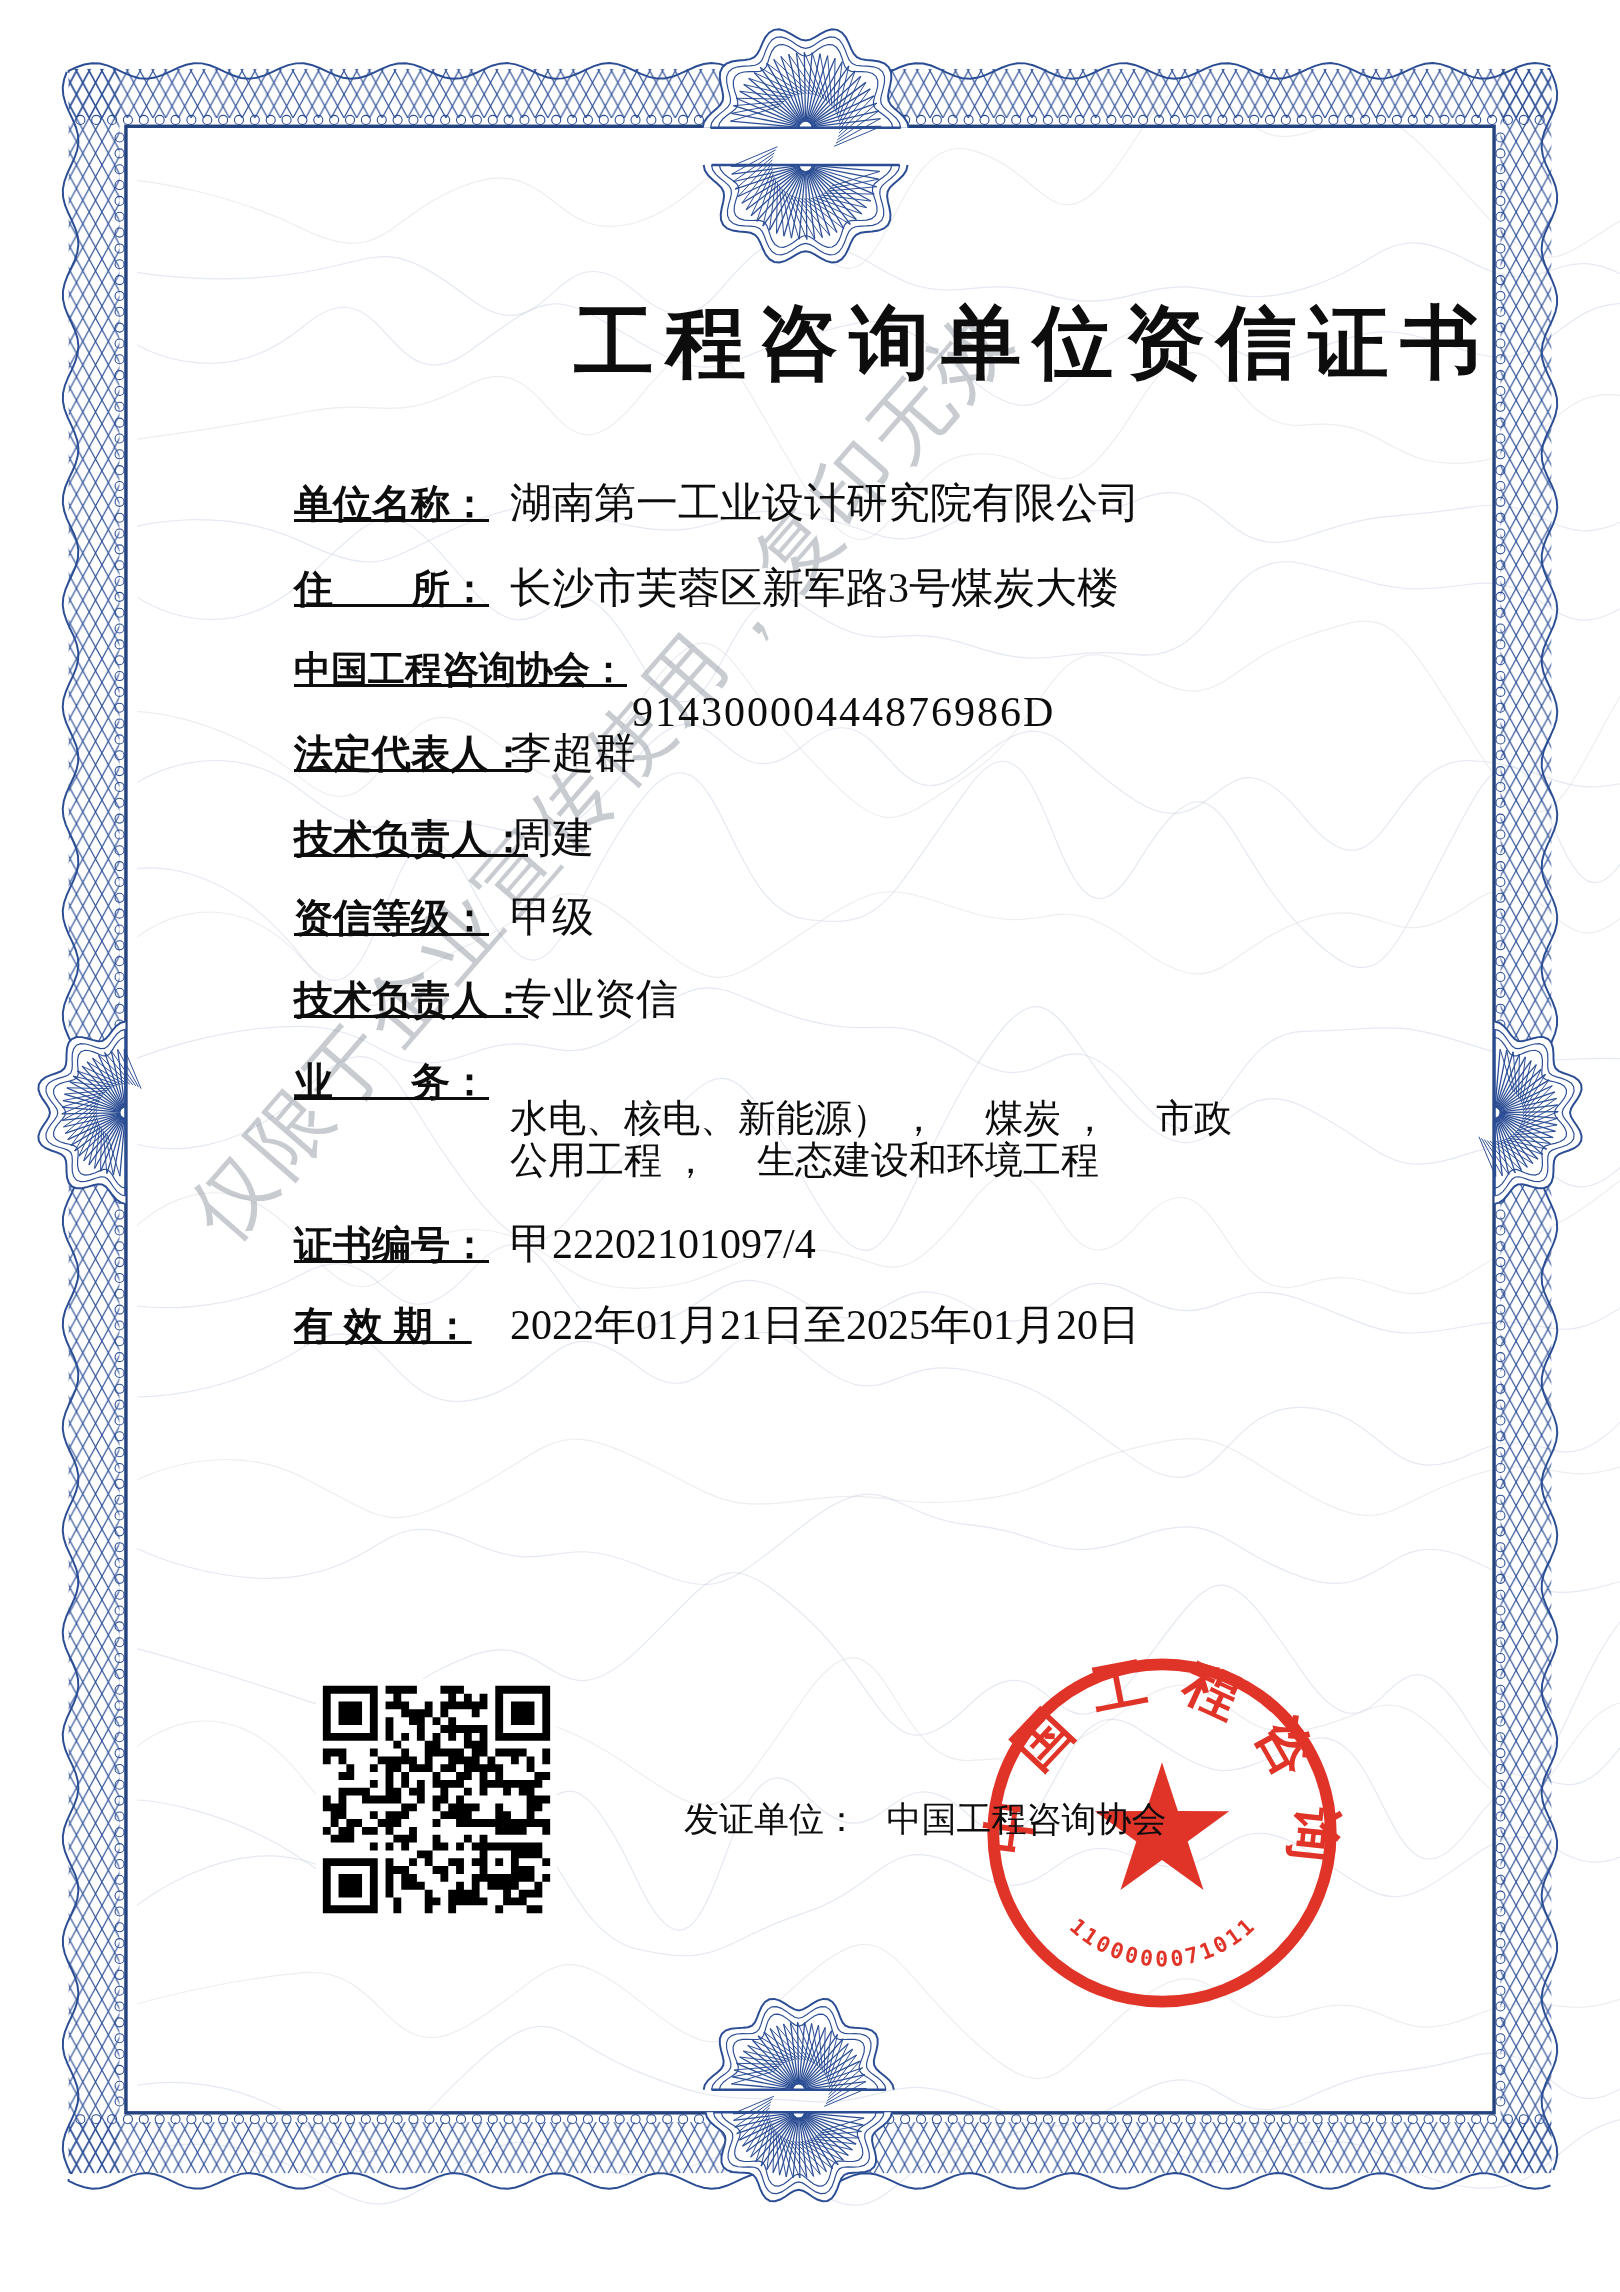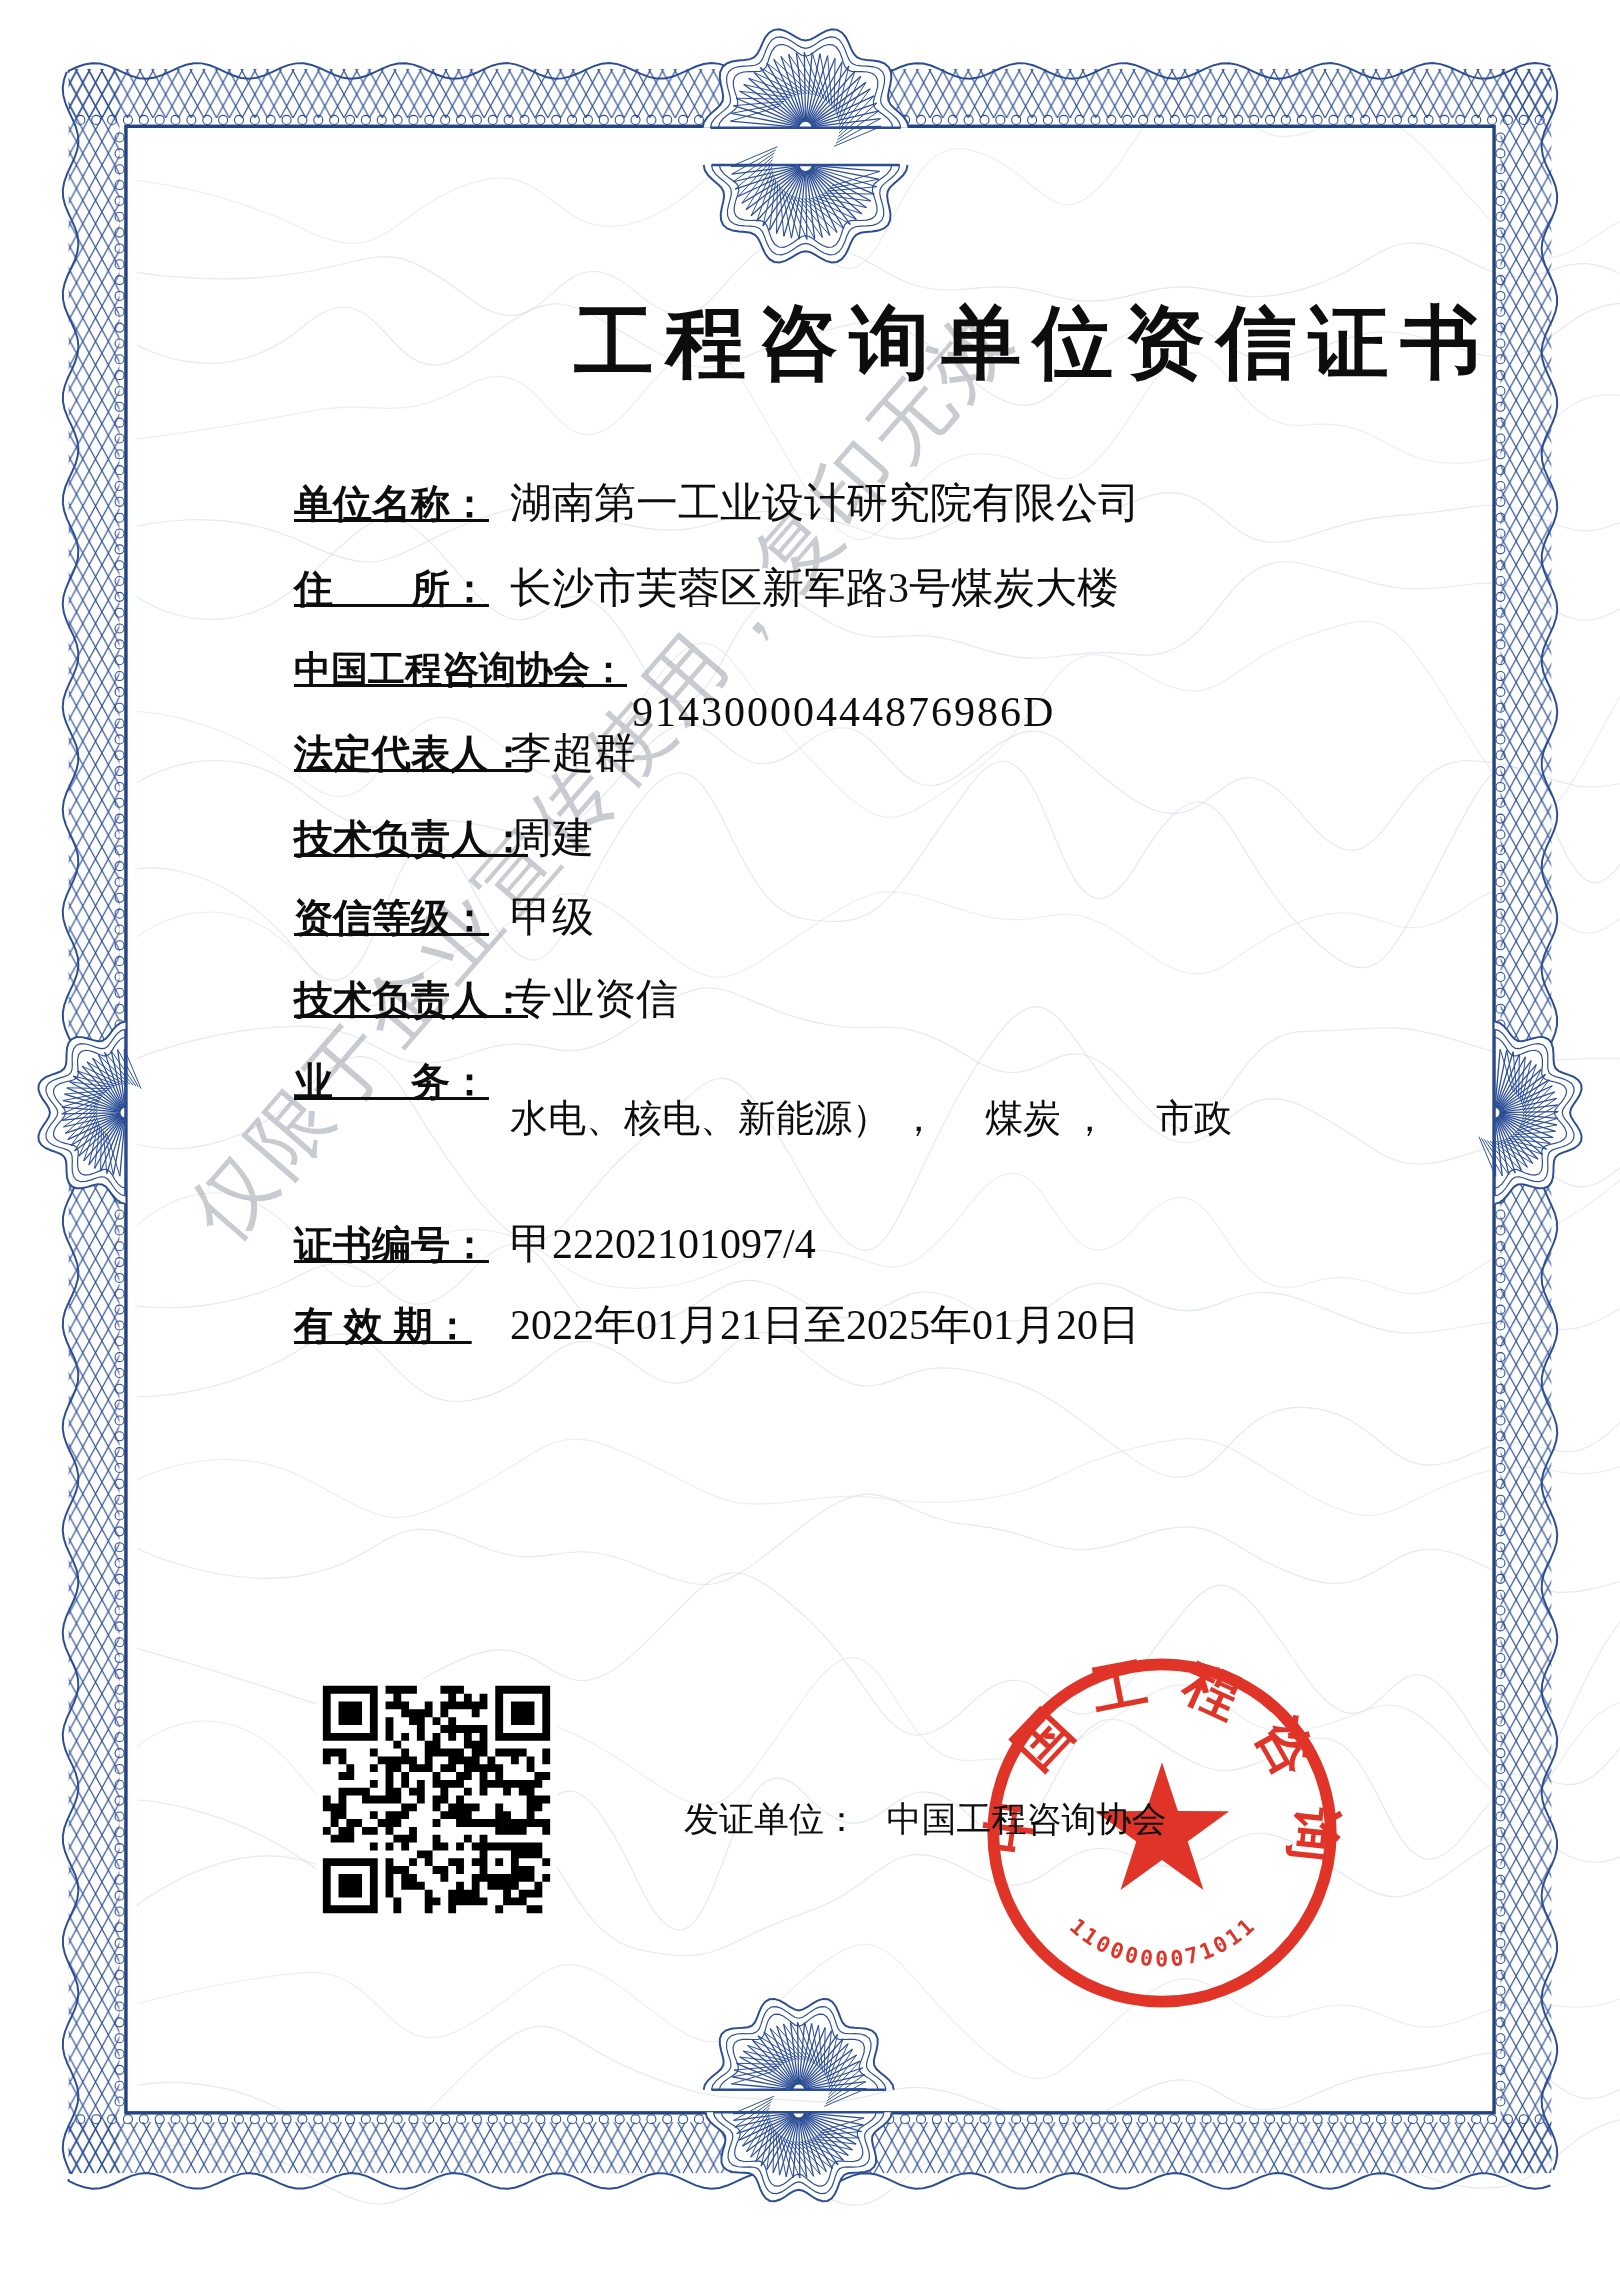--- a/index.html
+++ b/index.html
@@ -944,21 +944,21 @@
   <div class="row" style="top:891px">
     <span class="l">资信等级：</span>
     <span class="v">甲级</span>
   </div>
   <div class="row" style="top:973px">
     <span class="l">技术负责人：</span>
     <span class="v">专业资信</span>
   </div>
   <div class="row" style="top:1055px;height:137px">
     <span class="l">业　　务：</span>
-    <span class="v multi"><br><span>水电、核电、新能源） ，　 煤炭 ，　 市政</span><br></span>
+    <span class="v multi"><br><span>水电、核电、新能源） ，　 煤炭 ，　 市政</span><br><span>公用工程 ，　 生态建设和环境工程</span></span>
   </div>
   <div class="row" style="top:1218px">
     <span class="l">证书编号：</span>
     <span class="v">甲22202101097/4</span>
   </div>
   <div class="row" style="top:1299px">
     <span class="l">有 效 期：</span>
     <span class="v">2022年01月21日至2025年01月20日</span>
   </div>
 

